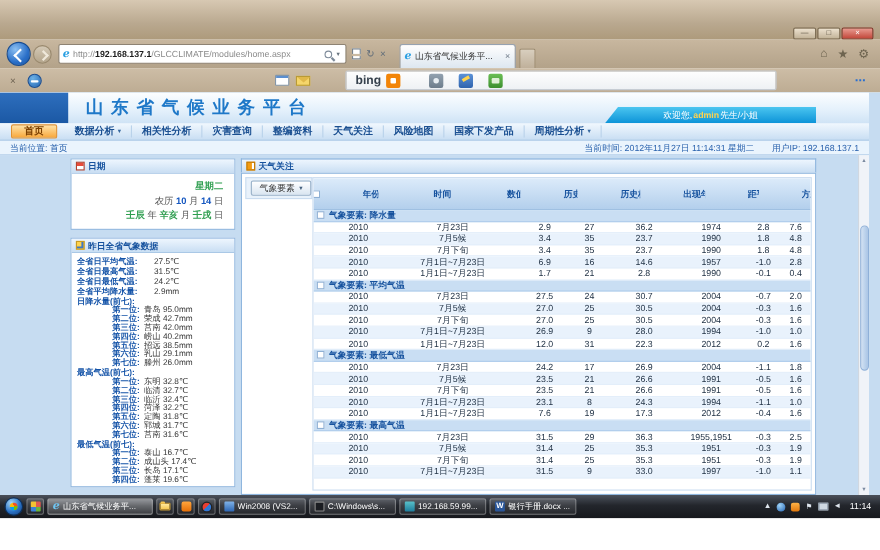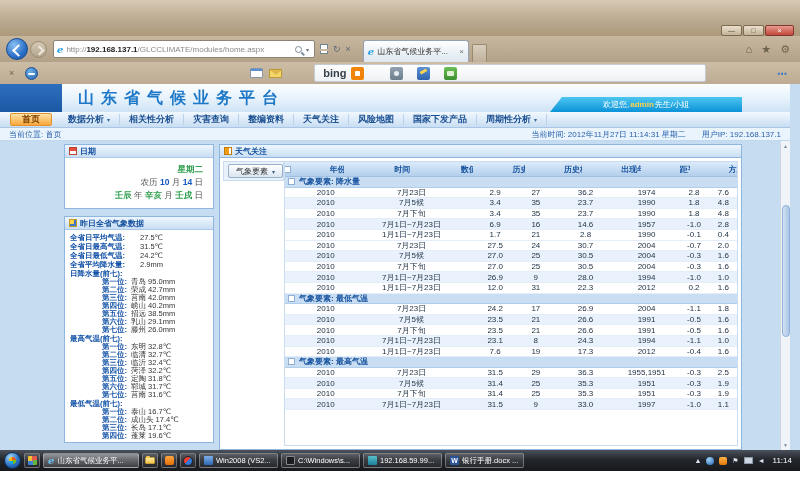--- a/index.html
+++ b/index.html
@@ -120,21 +120,21 @@
   .main-panel { position:absolute; left:219px; top:3px; right:48px; bottom:0; display:flex; flex-direction:column; }
   .mp-head { height:13px; background:linear-gradient(#eef6fe,#c9def3); border:1px solid #8fb6de; border-bottom:none;
     display:flex; align-items:center; padding:0 4px; font-size:8px; font-weight:bold; color:#16529e; flex:none; }
   .mp-body { flex:1; background:#fff; border:1px solid #8fb6de; padding:3px; overflow:hidden; display:flex; flex-direction:row; }
   .filter-row { height:20px; background:#e9f2fb; border:1px solid #cadcf0; display:flex; align-items:center;
     padding-left:4px; margin-bottom:2px; flex:none; }
   .filter-btn { height:14px; border:1px solid #98b0c8; border-radius:2px; background:linear-gradient(#ffffff,#d9e5f1);
     font-size:8px; color:#333; padding:0 7px; display:flex; align-items:center; gap:4px; }
   .filter-btn .caret { font-size:6px; color:#44607e; }
   .wtable { flex:1; border:1px solid #cadcf0; overflow:hidden; font-size:8px; }
-  .thead { display:flex; height:15px; background:linear-gradient(#dcebfa,#b3cfec); border-bottom:1px solid #9fc0e2;
+  .thead { display:flex; height:29px; background:linear-gradient(#dcebfa,#b3cfec); border-bottom:1px solid #9fc0e2;
     color:#16529e; font-weight:bold; align-items:center;gap:39px; }
   .cell { text-align:center; overflow:hidden; white-space:nowrap; }
   .c0{width:4%;display:flex;justify-content:center;} .c1{width:10%;} .c2{width:28%;} .c3{width:9%;} .c4{width:9%;}
   .c5{width:13%;} .c6{width:14%;} .c7{width:7%;} .c8{width:6%;}
   .trow { display:flex; height:10.6px; align-items:center; border-bottom:1px solid #e3eefa; color:#223346; }
   .trow.alt { background:#e9f2fc; }
   .grow { display:flex; height:10.6px; align-items:center; background:#c9def3; border-bottom:1px solid #b0cdeb;
     color:#16529e; font-weight:bold; padding-left:3px; gap:4px; }
   .checkbox { width:7px; height:7px; background:#fff; border:1px solid #8fb0d4; flex:none; }
 
@@ -477,20 +477,24 @@
                 <div class="cell c0"></div>
                 <div class="cell c1">2010</div>
                 <div class="cell c2">1月1日~7月23日</div>
                 <div class="cell c3">1.7</div>
                 <div class="cell c4">21</div>
                 <div class="cell c5">2.8</div>
                 <div class="cell c6">1990</div>
                 <div class="cell c7">-0.1</div>
                 <div class="cell c8">0.4</div>
               </div>
+              <div class="grow">
+                <span class="checkbox"></span>
+                <span>气象要素: 平均气温</span>
+              </div>
               <div class="trow">
                 <div class="cell c0"></div>
                 <div class="cell c1">2010</div>
                 <div class="cell c2">7月23日</div>
                 <div class="cell c3">27.5</div>
                 <div class="cell c4">24</div>
                 <div class="cell c5">30.7</div>
                 <div class="cell c6">2004</div>
                 <div class="cell c7">-0.7</div>
                 <div class="cell c8">2.0</div>

